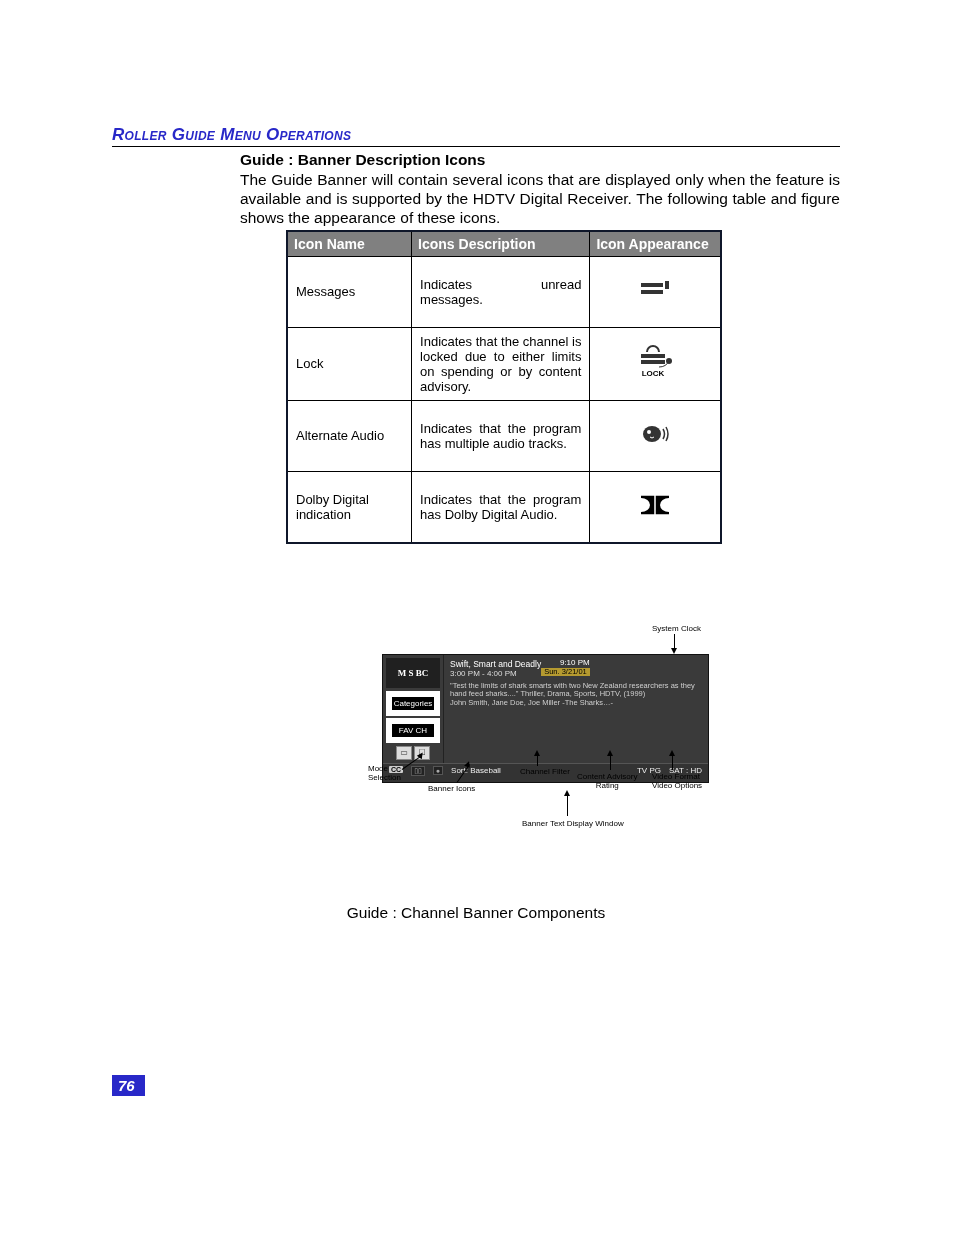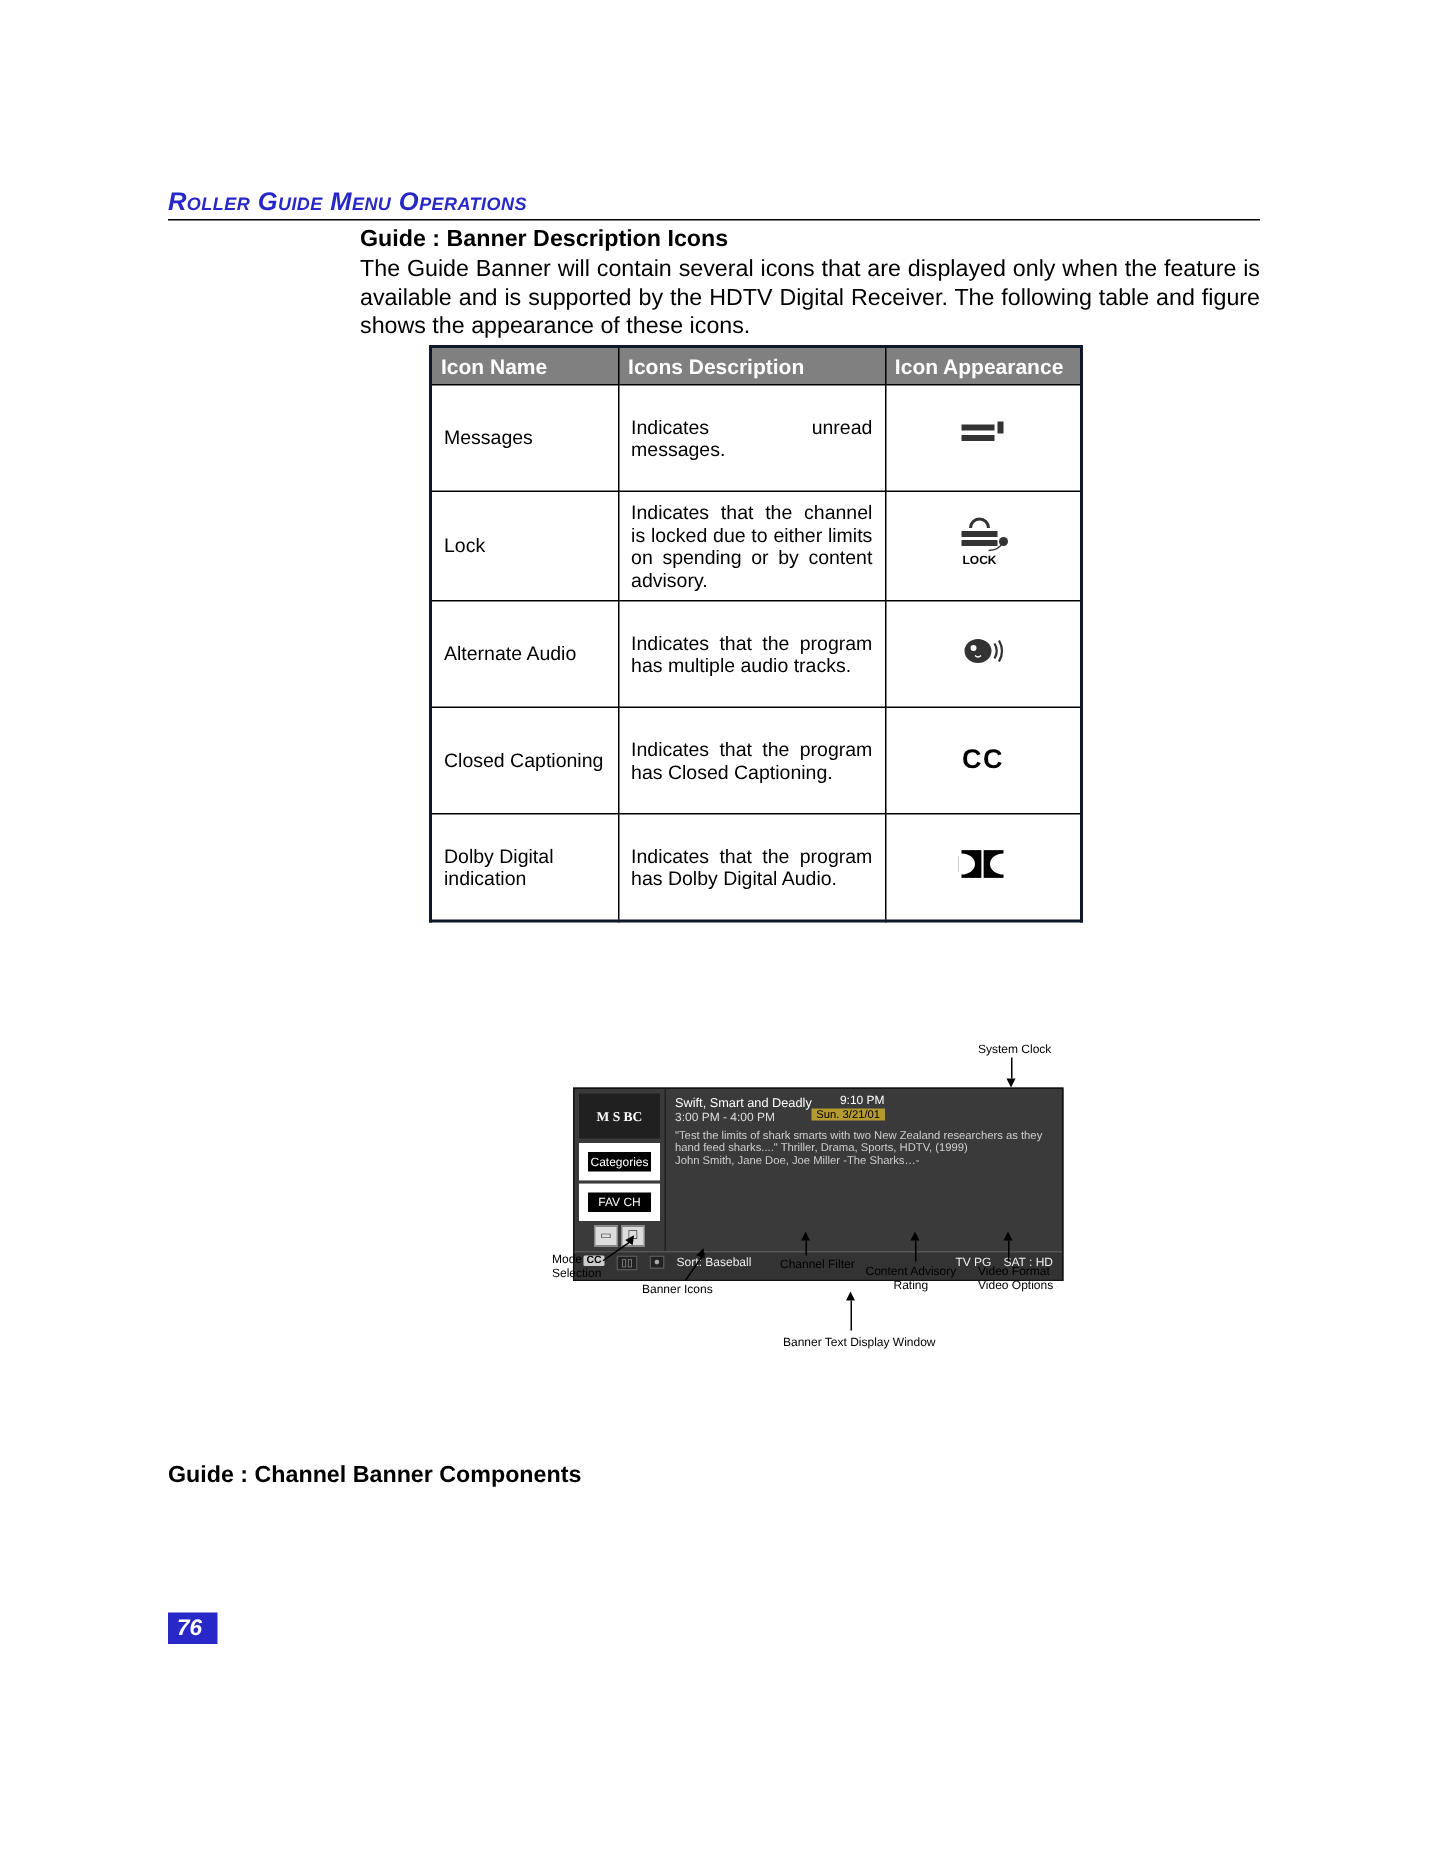--- a/index.html
+++ b/index.html
@@ -77,22 +77,22 @@
   }
 
   
   .figure-area {
     position: relative;
     width: 728px;
     height: 270px;
     margin-top: 80px;
   }
   .fig-caption {
-    text-align: left;
-    font-weight: bold;
+    text-align: center;
+    font-weight: normal;
     font-size: 15.5px;
     margin-top: 10px;
   }
   .fig-label {
     position: absolute;
     font-size: 8px;
     color: #000;
     white-space: nowrap;
   }
   .arrow-down {
@@ -300,27 +300,20 @@
             <svg width="34" height="26" viewBox="0 0 34 26">
               <ellipse cx="14" cy="13" rx="9" ry="8" fill="#333"></ellipse>
               <circle cx="11" cy="11" r="2" fill="#fff"></circle>
               <path d="M12 16 q2 2 4 0" stroke="#fff" stroke-width="1" fill="none"></path>
               <path d="M25 8 q3 5 0 10" stroke="#333" stroke-width="1.5" fill="none"></path>
               <path d="M28 6 q4 7 0 14" stroke="#333" stroke-width="1.5" fill="none"></path>
             </svg>
           </td>
         </tr>
         <tr>
-          <td class="name">Closed Captioning</td>
-          <td class="desc">Indicates that the program has Closed Captioning.</td>
-          <td class="app">
-            <span class="cc-big">CC</span>
-          </td>
-        </tr>
-        <tr>
           <td class="name">Dolby Digital indication</td>
           <td class="desc">Indicates that the program has Dolby Digital Audio.</td>
           <td class="app">
             <svg width="32" height="20" viewBox="0 0 32 20">
               <rect x="2" y="2" width="12" height="16" fill="none" stroke="#000" stroke-width="2.5"></rect>
               <path d="M2 2 A16 8 0 0 1 2 18" fill="#000" transform="translate(12,0) scale(-1,1) translate(-2,0)"></path>
               <path d="M14 2 L14 18 A10 8 0 0 0 14 2 Z" fill="#000" transform="translate(-10,0)"></path>
               <rect x="18" y="2" width="12" height="16" fill="none" stroke="#000" stroke-width="2.5"></rect>
               <path d="M18 2 L18 18 A10 8 0 0 1 18 2 Z" fill="#000" transform="translate(10,0)"></path>
 

